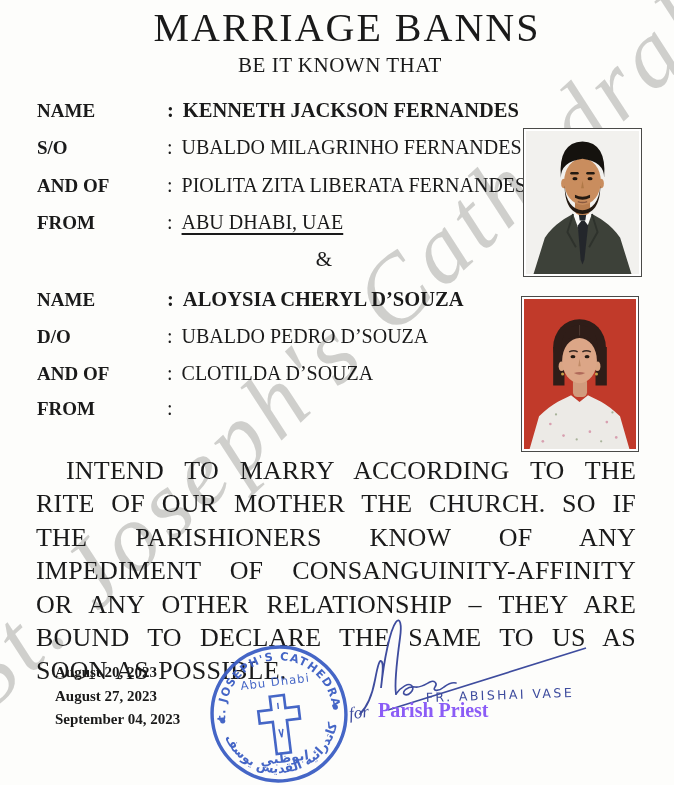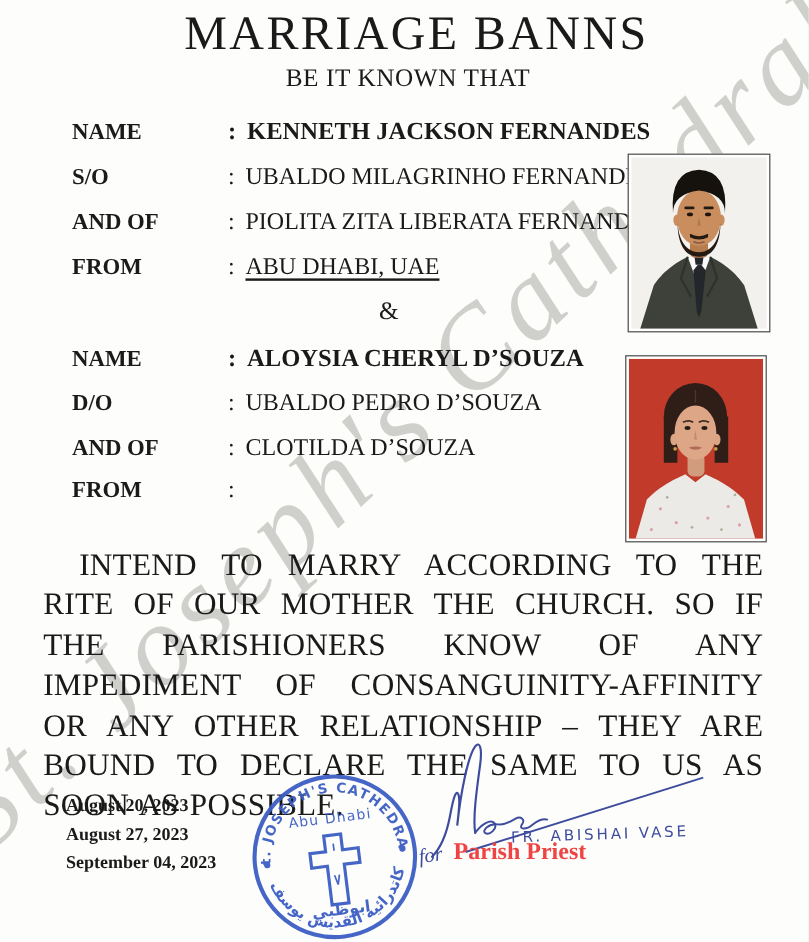--- a/index.html
+++ b/index.html
@@ -13,21 +13,21 @@
     position:absolute; left:-70px; top:648px;
     transform:rotate(-43deg); transform-origin:0 0;
     font-style:italic; font-size:96px; letter-spacing:6px; white-space:nowrap;
     color:rgba(170,170,166,.55); pointer-events:none; z-index:1;
   }
   .layer{position:absolute; z-index:2;}
   
   .title{left:0; right:0; top:4px; text-align:center; font-size:40px; letter-spacing:2px; transform:translateX(10px);}
   .subtitle{left:0; right:0; top:53px; text-align:center; font-size:21px; letter-spacing:.5px; transform:translateX(3px);}
   
-  .row{left:60px; display:flex; align-items:flex-end; font-size:20px; line-height:25px;}
+  .row{left:37px; display:flex; align-items:flex-end; font-size:20px; line-height:25px;}
   .row .lbl{display:inline-block; width:130px; font-weight:bold; font-size:19px;}
   .row .colon{margin-right:9px;}
   .v-bold{font-weight:bold; font-size:20.5px;}
   .v-underline{text-decoration:underline; text-underline-offset:4px; text-decoration-thickness:1.5px;}
   .amp{left:0; width:648px; text-align:center; font-size:21px;}
   
   .para{
     left:36px; top:454px; width:600px; font-size:26px; line-height:33.4px;
     text-align:justify; text-indent:30px; letter-spacing:.2px; word-spacing:2.5px;
   }
@@ -41,21 +41,21 @@
   
   .stamp{left:203px; top:638px; width:152px; height:152px; transform:rotate(-7deg); opacity:.95;}
   .st-arc{font-family:"DejaVu Sans", sans-serif; font-size:11.2px; font-weight:bold; letter-spacing:1.2px; fill:#3c5ec4;}
   .st-city{font-family:"DejaVu Sans", sans-serif; font-size:11.5px; fill:#3c5ec4; letter-spacing:1px;}
   .st-ar{font-family:"DejaVu Sans", sans-serif; font-size:13px; fill:#3c5ec4; font-weight:bold;}
   .st-arc-ar{font-family:"DejaVu Sans", sans-serif; font-size:12.5px; fill:#3c5ec4; font-weight:bold;}
   
   .sig{left:346px; top:610px; width:250px; height:115px;}
   .sig-name{font-family:"DejaVu Sans", sans-serif; font-size:12.5px; letter-spacing:2.4px; fill:#3e4c9e;}
   .for-script{left:349px; top:703px; font-style:italic; font-size:17px; color:#3e4c9e; transform:rotate(-8deg);}
-  .role{left:378px; top:699px; font-weight:bold; font-size:20px; color:#ef4444;}
+  .role{left:378px; top:699px; font-weight:bold; font-size:20px; color:#8b5cf6;}
 </style>
 </head>
 <body>
 
 <div class="page">
 
   <div class="watermark">St. Joseph's Cathedral</div>
 
   <div class="layer title">MARRIAGE BANNS</div>
   <div class="layer subtitle">BE IT KNOWN THAT</div>

